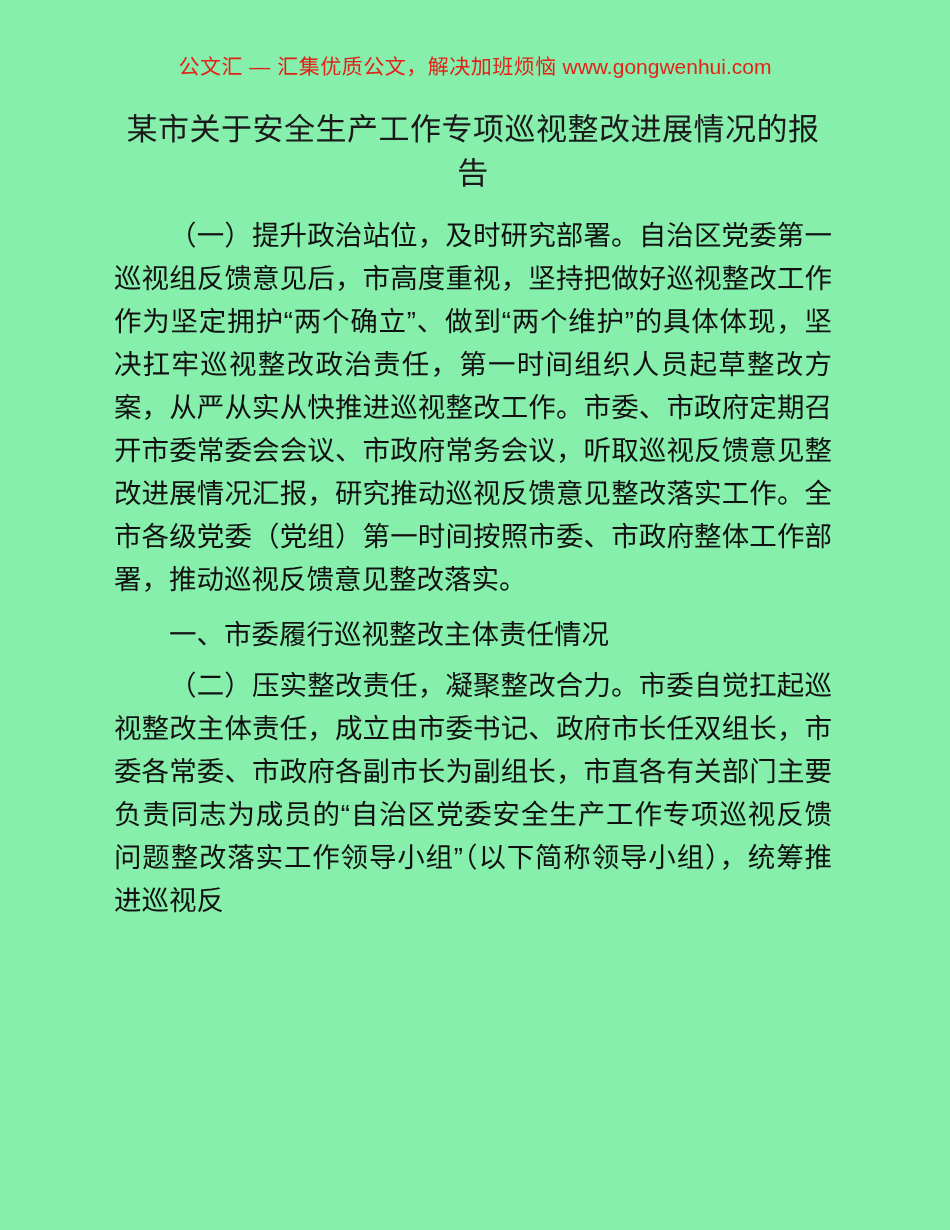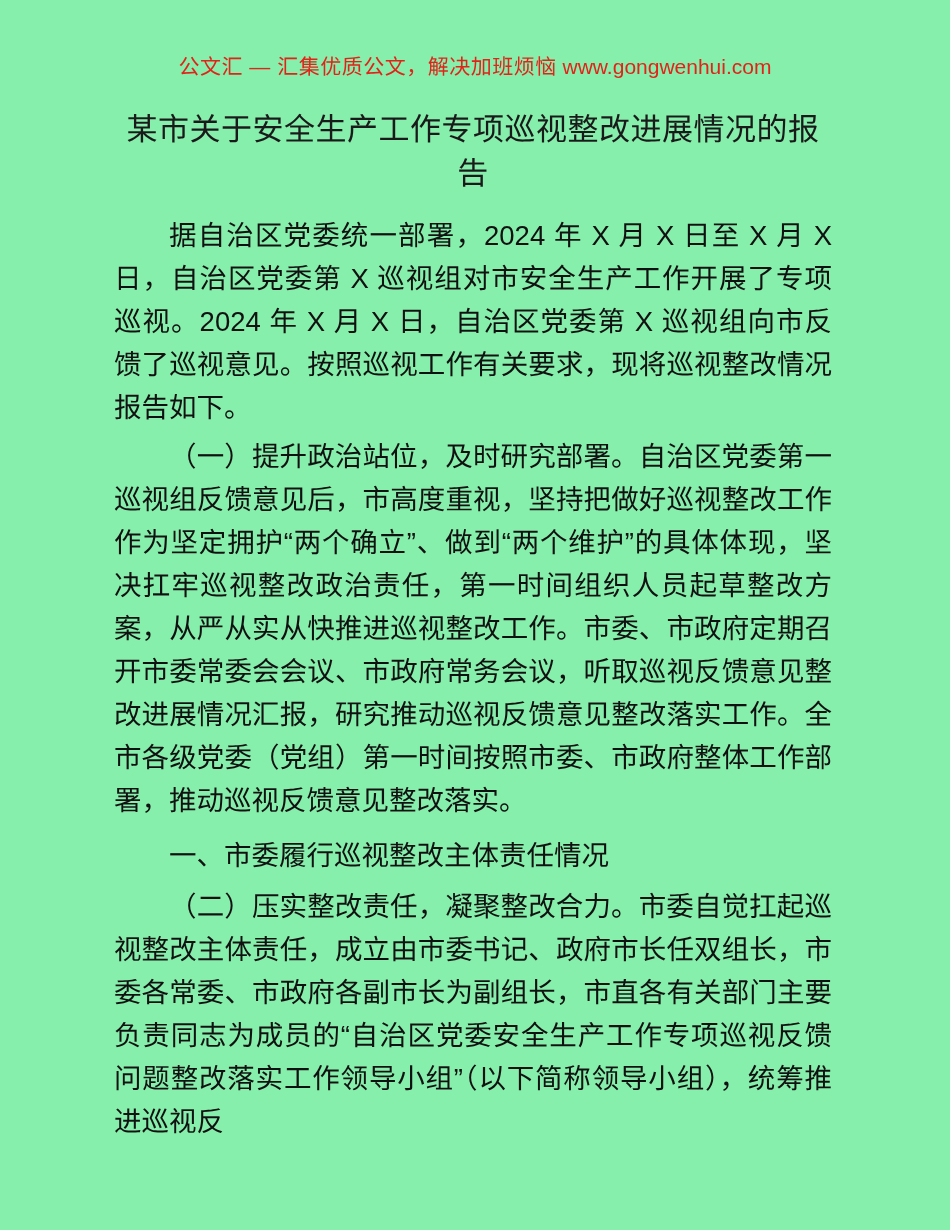--- a/index.html
+++ b/index.html
@@ -88,21 +88,20 @@
 
   <div class="watermark">
     <span class="wm-cn">公文汇 — 汇集优质公文，解决加班烦恼</span>
     <span class="wm-url">www.gongwenhui.com</span>
   </div>
 
   <div class="doc">
 
     <h1 class="doc-title">某市关于安全生产工作专项巡视整改进展情况的报告</h1>
 
-    <p class="para section">据自治区党委统一部署，2024 年 X 月 X 日至 X 月 X 日，自治区党委第 X 巡视组对市安全生产工作开展了专项巡视。2024 年 X 月 X 日，自治区党委第 X 巡视组向市反馈了巡视意见。按照巡视工作有关要求，现将巡视整改情况报告如下。</p>
 
     <p class="para">（一）提升政治站位，及时研究部署。自治区党委第一巡视组反馈意见后，市高度重视，坚持把做好巡视整改工作作为坚定拥护“两个确立”、做到“两个维护”的具体体现，坚决扛牢巡视整改政治责任，第一时间组织人员起草整改方案，从严从实从快推进巡视整改工作。市委、市政府定期召开市委常委会会议、市政府常务会议，听取巡视反馈意见整改进展情况汇报，研究推动巡视反馈意见整改落实工作。全市各级党委（党组）第一时间按照市委、市政府整体工作部署，推动巡视反馈意见整改落实。</p>
 
     <p class="para heading">一、市委履行巡视整改主体责任情况</p>
 
     <p class="para">（二）压实整改责任，凝聚整改合力。市委自觉扛起巡视整改主体责任，成立由市委书记、政府市长任双组长，市委各常委、市政府各副市长为副组长，市直各有关部门主要负责同志为成员的“自治区党委安全生产工作专项巡视反馈问题整改落实工作领导小组”（以下简称领导小组），统筹推进巡视反</p>
 
   </div>
 
 </div>

